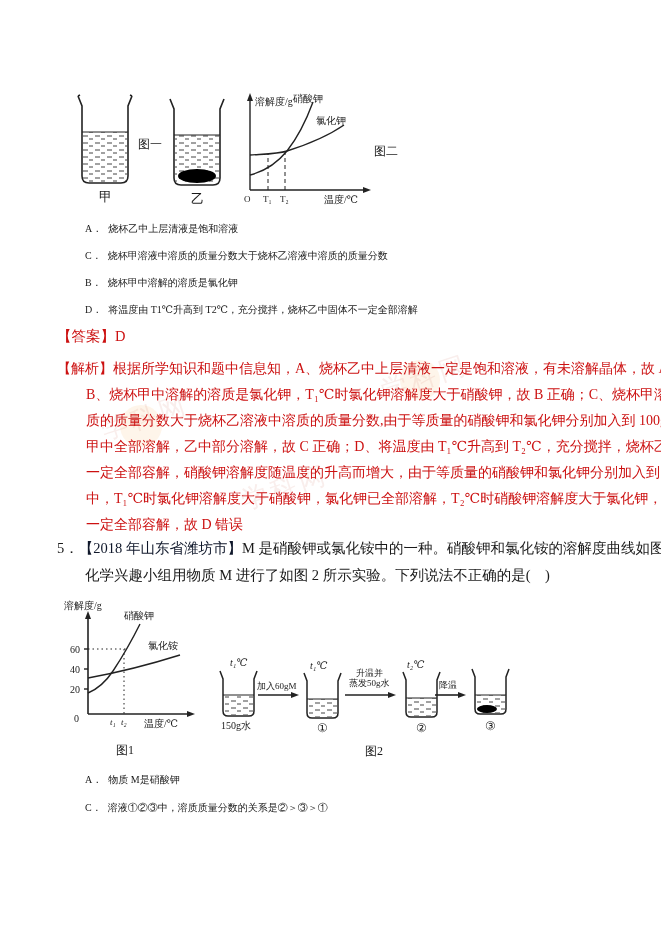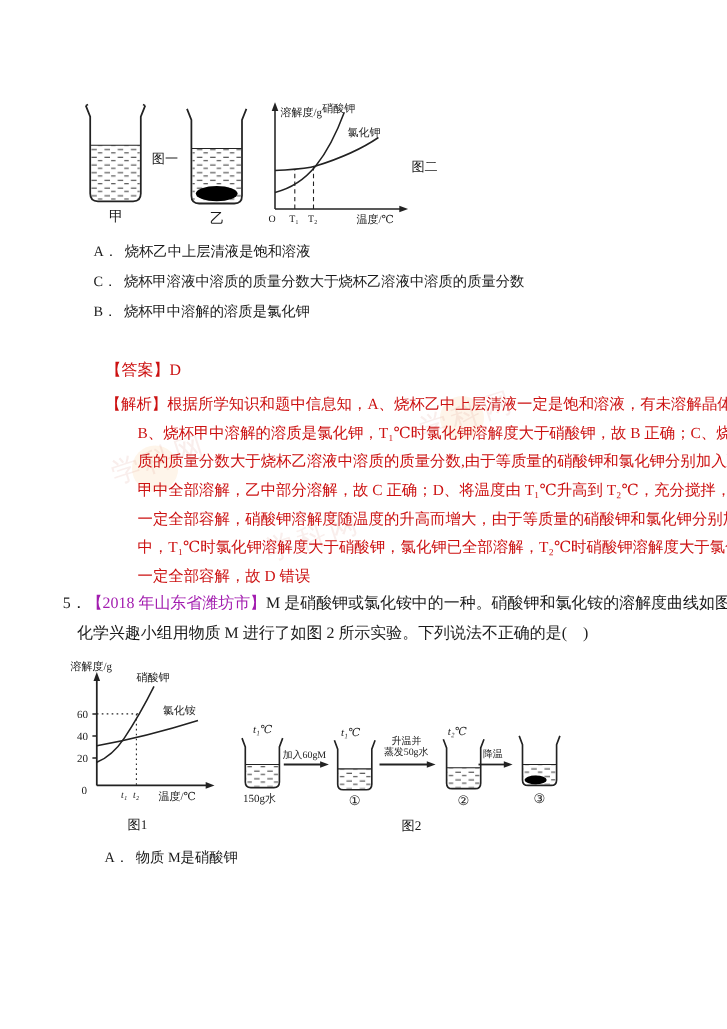--- a/index.html
+++ b/index.html
@@ -1,23 +1,23 @@
 <!DOCTYPE html>
 <html><head>
 <meta charset="utf-8">
 <style>
   html,body{margin:0;padding:0;background:#ffffff;}
   #page{position:relative;width:661px;height:935px;background:#ffffff;overflow:hidden;
         font-family:"Liberation Serif","DejaVu Serif",serif;color:#1a1a1a;}
   .abs{position:absolute;}
-  .opt-line{line-height:27px;font-size:13px;white-space:nowrap;}
+  .opt-line{line-height:27px;font-size:10px;white-space:nowrap;}
   .opt-label{margin-right:6px;}
   .answer-line{font-size:14.5px;white-space:nowrap;}
-  .red{color:#cc1111;margin-left:39px;}
-  .blue{color:#a21caf;}
+  .red{color:#cc1111;}
+  .blue{color:#0f172a;}
   .analysis{width:556px;font-size:14px;line-height:26px;padding-left:29px;}
   .analysis .first{margin-left:-29px;}
   .an-line{white-space:nowrap;}
   .stem-line{font-size:14.5px;white-space:nowrap;}
   svg text{font-family:"Liberation Serif","DejaVu Serif",serif;fill:#1a1a1a;}
   .wm{position:absolute;color:rgba(200,90,70,0.10);font-size:26px;transform:rotate(-18deg);
       pointer-events:none;letter-spacing:4px;}
   .wm-circle{position:absolute;border-radius:50%;background:rgba(245,170,80,0.12);pointer-events:none;}
 </style>
 </head>
@@ -77,40 +77,41 @@
     <text x="27" y="114" font-size="9">T₁</text>
     <text x="44" y="114" font-size="9">T₂</text>
     <text x="88" y="115" font-size="10">温度/℃</text>
     <text x="138" y="67" font-size="12">图二</text>
   </svg>
 
   <div class="abs" style="left:85px;top:215px;">
     <div class="opt-line"><span class="opt-label">A．</span><span>烧杯乙中上层清液是饱和溶液</span></div>
     <div class="opt-line"><span class="opt-label">C．</span><span>烧杯甲溶液中溶质的质量分数大于烧杯乙溶液中溶质的质量分数</span></div>
     <div class="opt-line"><span class="opt-label">B．</span><span>烧杯甲中溶解的溶质是氯化钾</span></div>
+    <div class="opt-line"><span class="opt-label">D．</span><span>将温度由 T1℃升高到 T2℃，充分搅拌，烧杯乙中固体不一定全部溶解</span></div>
   </div>
 
   <div class="abs answer-line red" style="left:57px;top:327px;">
     <span>【答案】</span><span>D</span>
   </div>
 
   <div class="abs analysis red" style="left:57px;top:356px;">
     <div class="an-line first"><span>【解析】</span><span>根据所学知识和题中信息知，A、烧杯乙中上层清液一定是饱和溶液，有未溶解晶体，故 A 正确；</span></div>
     <div class="an-line">B、烧杯甲中溶解的溶质是氯化钾，T₁℃时氯化钾溶解度大于硝酸钾，故 B 正确；C、烧杯甲溶液中溶</div>
     <div class="an-line">质的质量分数大于烧杯乙溶液中溶质的质量分数,由于等质量的硝酸钾和氯化钾分别加入到 100g 水中，</div>
     <div class="an-line">甲中全部溶解，乙中部分溶解，故 C 正确；D、将温度由 T₁℃升高到 T₂℃，充分搅拌，烧杯乙中固体</div>
     <div class="an-line">一定全部容解，硝酸钾溶解度随温度的升高而增大，由于等质量的硝酸钾和氯化钾分别加入到 100g 水</div>
     <div class="an-line">中，T₁℃时氯化钾溶解度大于硝酸钾，氯化钾已全部溶解，T₂℃时硝酸钾溶解度大于氯化钾，硝酸钾也</div>
     <div class="an-line">一定全部容解，故 D 错误</div>
   </div>
 
   <div class="abs stem-line" style="left:57px;top:539px;">
     <span>5．</span><span class="blue">【2018 年山东省潍坊市】</span><span>M 是硝酸钾或氯化铵中的一种。硝酸钾和氯化铵的溶解度曲线如图 1 所示。某</span>
   </div>
-  <div class="abs stem-line" style="left:70px;top:566px;">化学兴趣小组用物质 M 进行了如图 2 所示实验。下列说法不正确的是(　)</div>
+  <div class="abs stem-line" style="left:85px;top:566px;">化学兴趣小组用物质 M 进行了如图 2 所示实验。下列说法不正确的是(　)</div>
 
   <svg class="abs" style="left:60px;top:597px;" width="155" height="162" viewBox="0 0 155 162">
     <text x="4" y="12" font-size="10">溶解度/g</text>
     <line x1="28" y1="18" x2="28" y2="117" stroke="#222" stroke-width="1.6"></line>
     <polygon points="28,14 25,22 31,22" fill="#222"></polygon>
     <line x1="28" y1="117" x2="130" y2="117" stroke="#222" stroke-width="1.6"></line>
     <polygon points="135,117 127,114 127,120" fill="#222"></polygon>
 
     <line x1="24" y1="52" x2="28" y2="52" stroke="#222" stroke-width="1.4"></line>
     <line x1="24" y1="72" x2="28" y2="72" stroke="#222" stroke-width="1.4"></line>
@@ -176,17 +177,18 @@
     <g transform="translate(265,26)">
       <rect x="6" y="26" width="29" height="18" fill="url(#lq)"></rect>
       <line x1="5" y1="26" x2="36" y2="26" stroke="#222" stroke-width="1"></line>
       <path d="M2,0 L5,8 L5,40 Q5,45 10,45 L31,45 Q36,45 36,40 L36,8 L39,0" fill="none" stroke="#222" stroke-width="1.5"></path>
       <ellipse cx="17" cy="40" rx="10" ry="4" fill="#000"></ellipse>
     </g>
     <text x="280" y="87" font-size="12">③</text>
     <text x="160" y="112" font-size="12">图2</text>
   </svg>
 
-  <div class="abs" style="left:95px;top:766px;">
+  <div class="abs" style="left:85px;top:766px;">
     <div class="opt-line" style="line-height:28px;"><span class="opt-label">A．</span><span>物质 M是硝酸钾</span></div>
+    <div class="opt-line" style="line-height:28px;"><span class="opt-label">C．</span><span>溶液①②③中，溶质质量分数的关系是②＞③＞①</span></div>
   </div>
 
 </div>
 
 </body></html>

